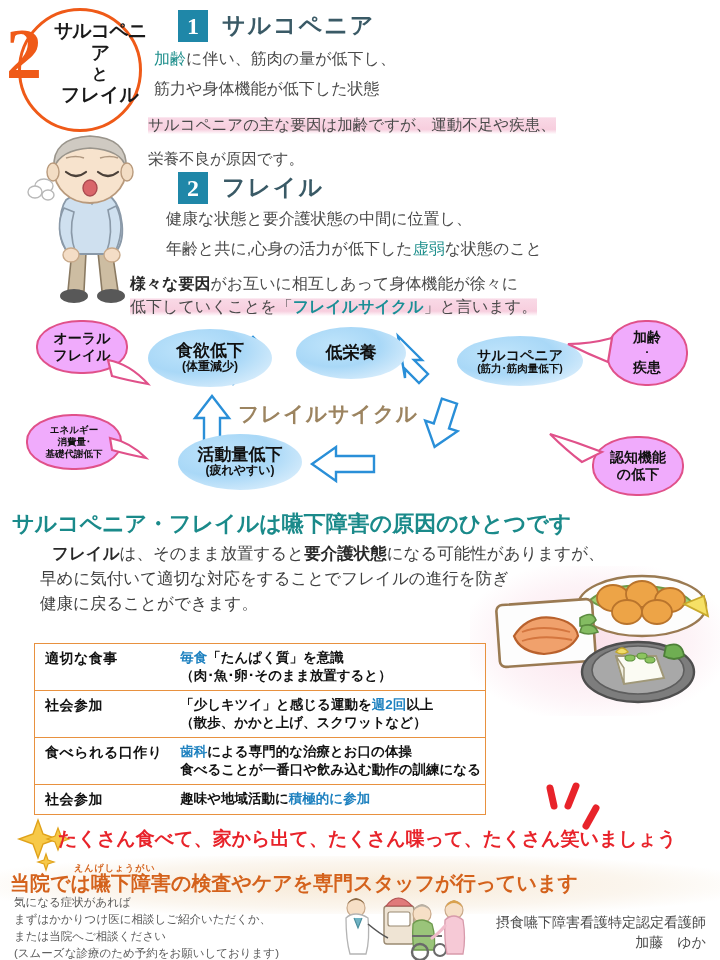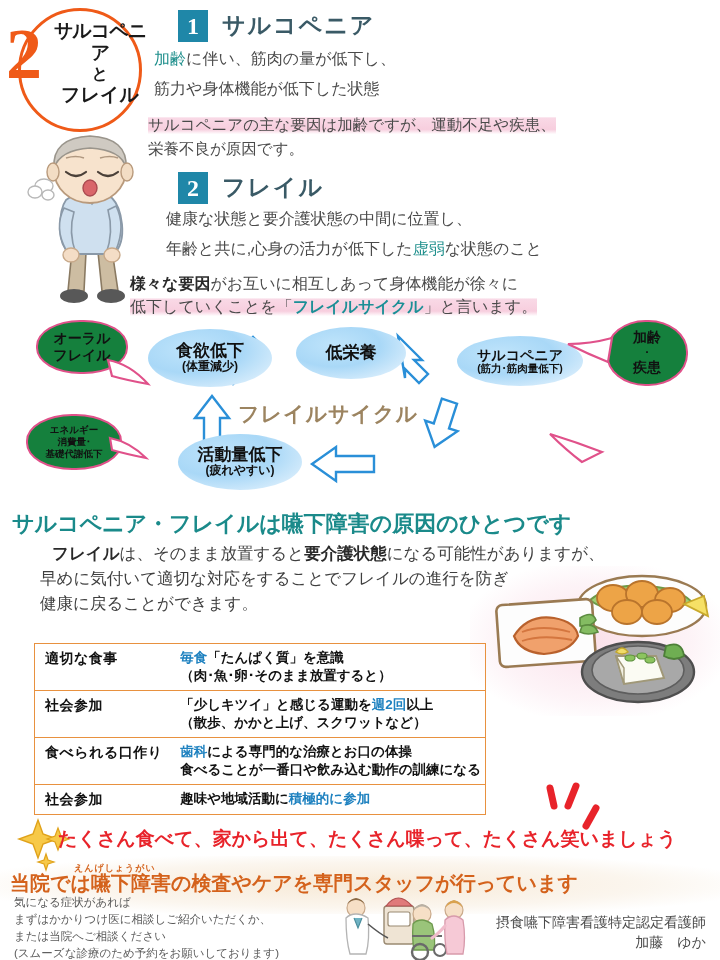--- a/index.html
+++ b/index.html
@@ -85,21 +85,21 @@
   .node .mid { font-size: 14px; }
   .node .tiny { font-size: 10.5px; }
 
   .cyclelabel {
     position: absolute; font-size: 21px; font-weight: bold;
     color: #9c8460; letter-spacing: 1px;
   }
   .bubble {
     position: absolute; text-align: center;
     border: 2.2px solid #e0518a; border-radius: 48%;
-    color: #111; font-weight: bold; background: #15803d;
+    color: #111; font-weight: bold; background: #f0abfc;
     display: flex; flex-direction: column;
     align-items: center; justify-content: center;
     line-height: 1.25;
   }
 
   
   .h-teal {
     position: absolute; font-size: 22px; font-weight: bold; color: #1a8a8a;
     letter-spacing: 0px; white-space: nowrap;
   }
@@ -214,21 +214,21 @@
     </svg>
   </div>
 
   <div class="numbox" style="left:178px; top:10px;">1</div>
   <div class="sec-title" style="left:222px; top:10px;">サルコペニア</div>
   <div class="sec-body" style="left:154px; top:48px;">
     <span class="teal">加齢</span><span>に伴い、筋肉の量が低下し、</span>
   </div>
   <div class="sec-body" style="left:154px; top:78px;">筋力や身体機能が低下した状態</div>
   <div class="sec-note hl-pink" style="left:148px; top:114px;">サルコペニアの主な要因は加齢ですが、運動不足や疾患、</div>
-  <div class="sec-note" style="left:148px; top:138px;">栄養不良が原因です。</div>
+  <div class="sec-note" style="left:148px; top:148px;">栄養不良が原因です。</div>
 
   <div class="numbox" style="left:178px; top:172px;">2</div>
   <div class="sec-title" style="left:222px; top:172px;">フレイル</div>
   <div class="sec-body" style="left:166px; top:208px;">健康な状態と要介護状態の中間に位置し、</div>
   <div class="sec-body" style="left:166px; top:238px;">
     <span>年齢と共に,心身の活力が低下した</span><span class="teal">虚弱</span><span>な状態のこと</span>
   </div>
   <div class="sec-note" style="left:130px; top:272px; font-size:16px;">
     <span class="bold">様々な要因</span><span>がお互いに相互しあって身体機能が徐々に</span>
   </div>
@@ -306,20 +306,24 @@
 
     <div class="bubble" style="left:606px; top:2px; width:82px; height:66px; font-size:14px;">
       <span>加齢</span>
       <span style="font-size:10px;">･</span>
       <span>疾患</span>
     </div>
     <svg style="position:absolute; left:566px; top:16px;" width="48" height="32">
       <path d="M46 4 Q24 10 2 10 Q22 20 42 28 Z" fill="#fff" stroke="#e0518a" stroke-width="2.2"></path>
     </svg>
 
+    <div class="bubble" style="left:592px; top:118px; width:92px; height:60px; font-size:14px;">
+      <span>認知機能</span>
+      <span>の低下</span>
+    </div>
     <svg style="position:absolute; left:548px; top:112px;" width="56" height="34">
       <path d="M54 22 Q28 12 2 4 Q18 20 34 32 Z" fill="#fff" stroke="#e0518a" stroke-width="2.2"></path>
     </svg>
   </div>
 
   <div class="h-teal" style="left:12px; top:509px;">サルコペニア・フレイルは嚥下障害の原因のひとつです</div>
   <div class="para" style="left:52px; top:541px;">
     <span class="bold">フレイル</span><span>は、そのまま放置すると</span><span class="bold">要介護状態</span><span>になる可能性がありますが、</span>
   </div>
   <div class="para" style="left:40px; top:566px;">早めに気付いて適切な対応をすることでフレイルの進行を防ぎ</div>

